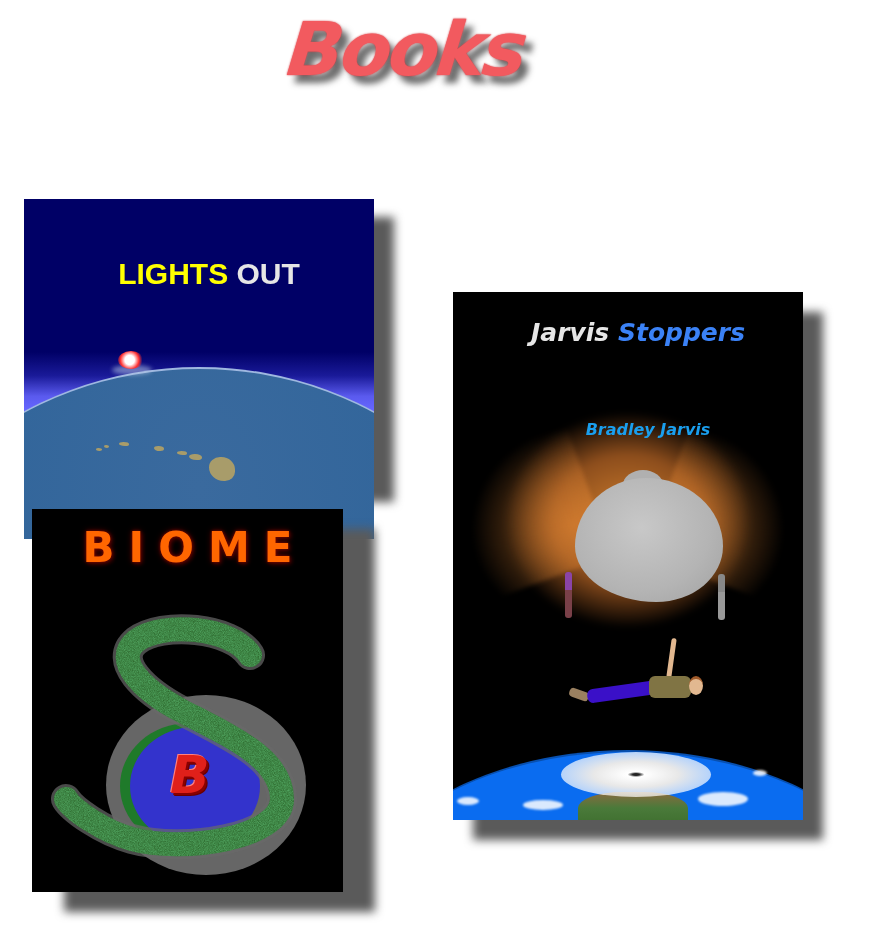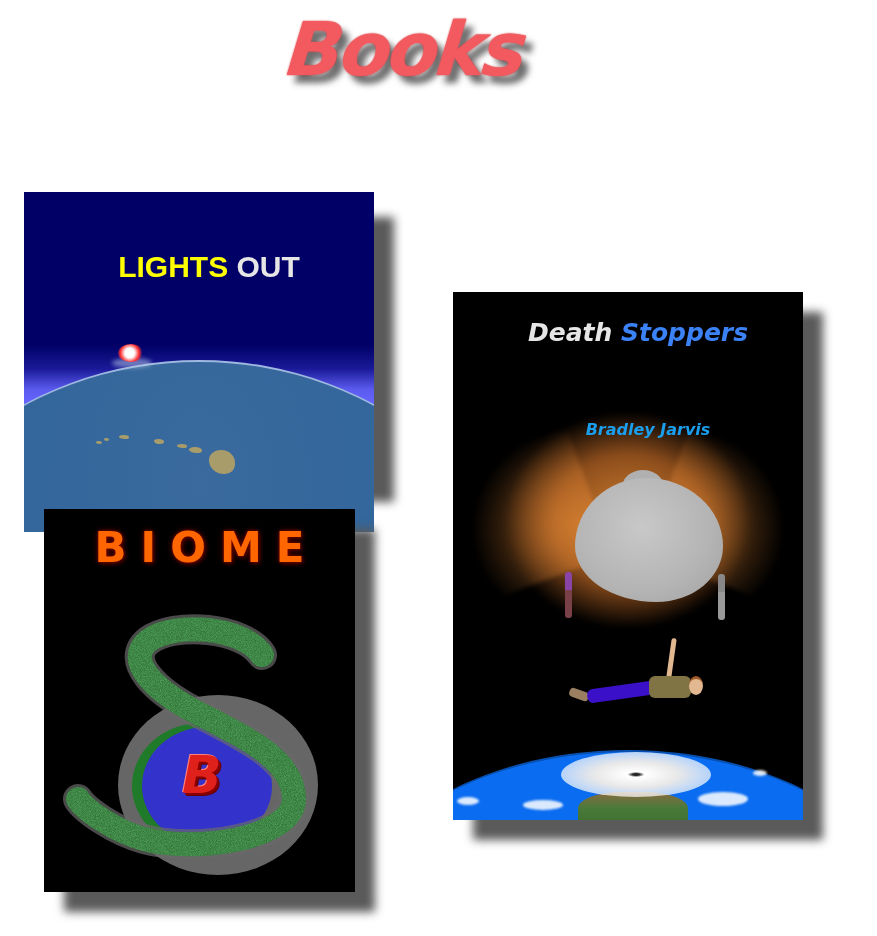--- a/index.html
+++ b/index.html
@@ -13,21 +13,21 @@
       text-shadow: 0 0 2px #d23a40, 8px 8px 6px rgba(60,60,60,0.75);
       transform: skewX(-6deg);
       margin: 0;
     }
 
     .cover { position: absolute; overflow: hidden; cursor: pointer; }
     .cover-shadow { position: absolute; background: #5a5a5a; filter: blur(5px); }
 
     
     #lights-shadow { left: 44px; top: 217px; width: 350px; height: 285px; }
-    #lights { left: 24px; top: 192px; width: 350px; height: 340px;
+    #lights { left: 24px; top: 199px; width: 350px; height: 340px;
       background: linear-gradient(to bottom, #000066 0%, #000066 45%, #1a1a99 52%, #5a5aee 58%, #6666ff 62%, #5a5aee 66%); }
     #lights .planet {
       position: absolute; left: -160px; top: 168px; width: 670px; height: 600px; border-radius: 50%;
       background: radial-gradient(ellipse at 50% 20%, #3a6a9e 0%, #33669b 40%, #2f5f92 70%);
       border-top: 2px solid #9fb8e0;
     }
     #lights .title {
       position: absolute; left: 0; right: 0; top: 58px; text-align: center;
       font-family: "Liberation Sans", sans-serif; font-weight: bold; font-size: 30px; letter-spacing: 0px;
       padding-left: 20px;
@@ -39,21 +39,21 @@
       background: radial-gradient(circle at 45% 50%, #ffffff 0%, #ffffff 28%, #ff3030 55%, rgba(255,40,40,0) 75%);
     }
     #lights .flare-glow {
       position: absolute; left: 88px; top: 166px; width: 40px; height: 10px; border-radius: 50%;
       background: rgba(180,200,230,0.55); filter: blur(2px);
     }
     .island { position: absolute; background: #a89c6a; border-radius: 45% 55% 40% 60%; }
 
     
     #biome-shadow { left: 64px; top: 529px; width: 311px; height: 383px; }
-    #biome { left: 44px; top: 509px; width: 311px; height: 383px; background: #000000; }
+    #biome { left: 32px; top: 509px; width: 311px; height: 383px; background: #000000; }
     #biome .title {
       position: absolute; left: 0; right: 0; top: 14px; text-align: center;
       font-family: "DejaVu Sans", sans-serif; font-weight: bold; font-size: 42px; letter-spacing: 14px;
       color: #ff6600; padding-left: 14px;
       text-shadow: 0 0 3px #7a0a00, 0 0 6px #5a0000, 2px 2px 4px #3a0000;
     }
     #biome .disc {
       position: absolute; left: 74px; top: 186px; width: 200px; height: 180px; border-radius: 50%; background: #666666;
     }
     #biome .pool {
@@ -170,17 +170,17 @@
   <div class="man-torso"></div>
   <div class="man-head"></div>
   <div class="earth"></div>
   <div class="land"></div>
   <div class="hurricane"></div>
   <div class="cloud" style="left:4px;top:505px;width:22px;height:8px;"></div>
   <div class="cloud" style="left:70px;top:508px;width:40px;height:10px;"></div>
   <div class="cloud" style="left:245px;top:500px;width:50px;height:14px;"></div>
   <div class="cloud" style="left:300px;top:478px;width:14px;height:6px;"></div>
   <div class="line l1">
-    <span class="w1">Death</span>
+    <span class="w1">Jarvis</span>
     <span class="w2">Stoppers</span>
   </div>
   <div class="line author">Bradley Jarvis</div>
 </div>
 
 </body></html>

